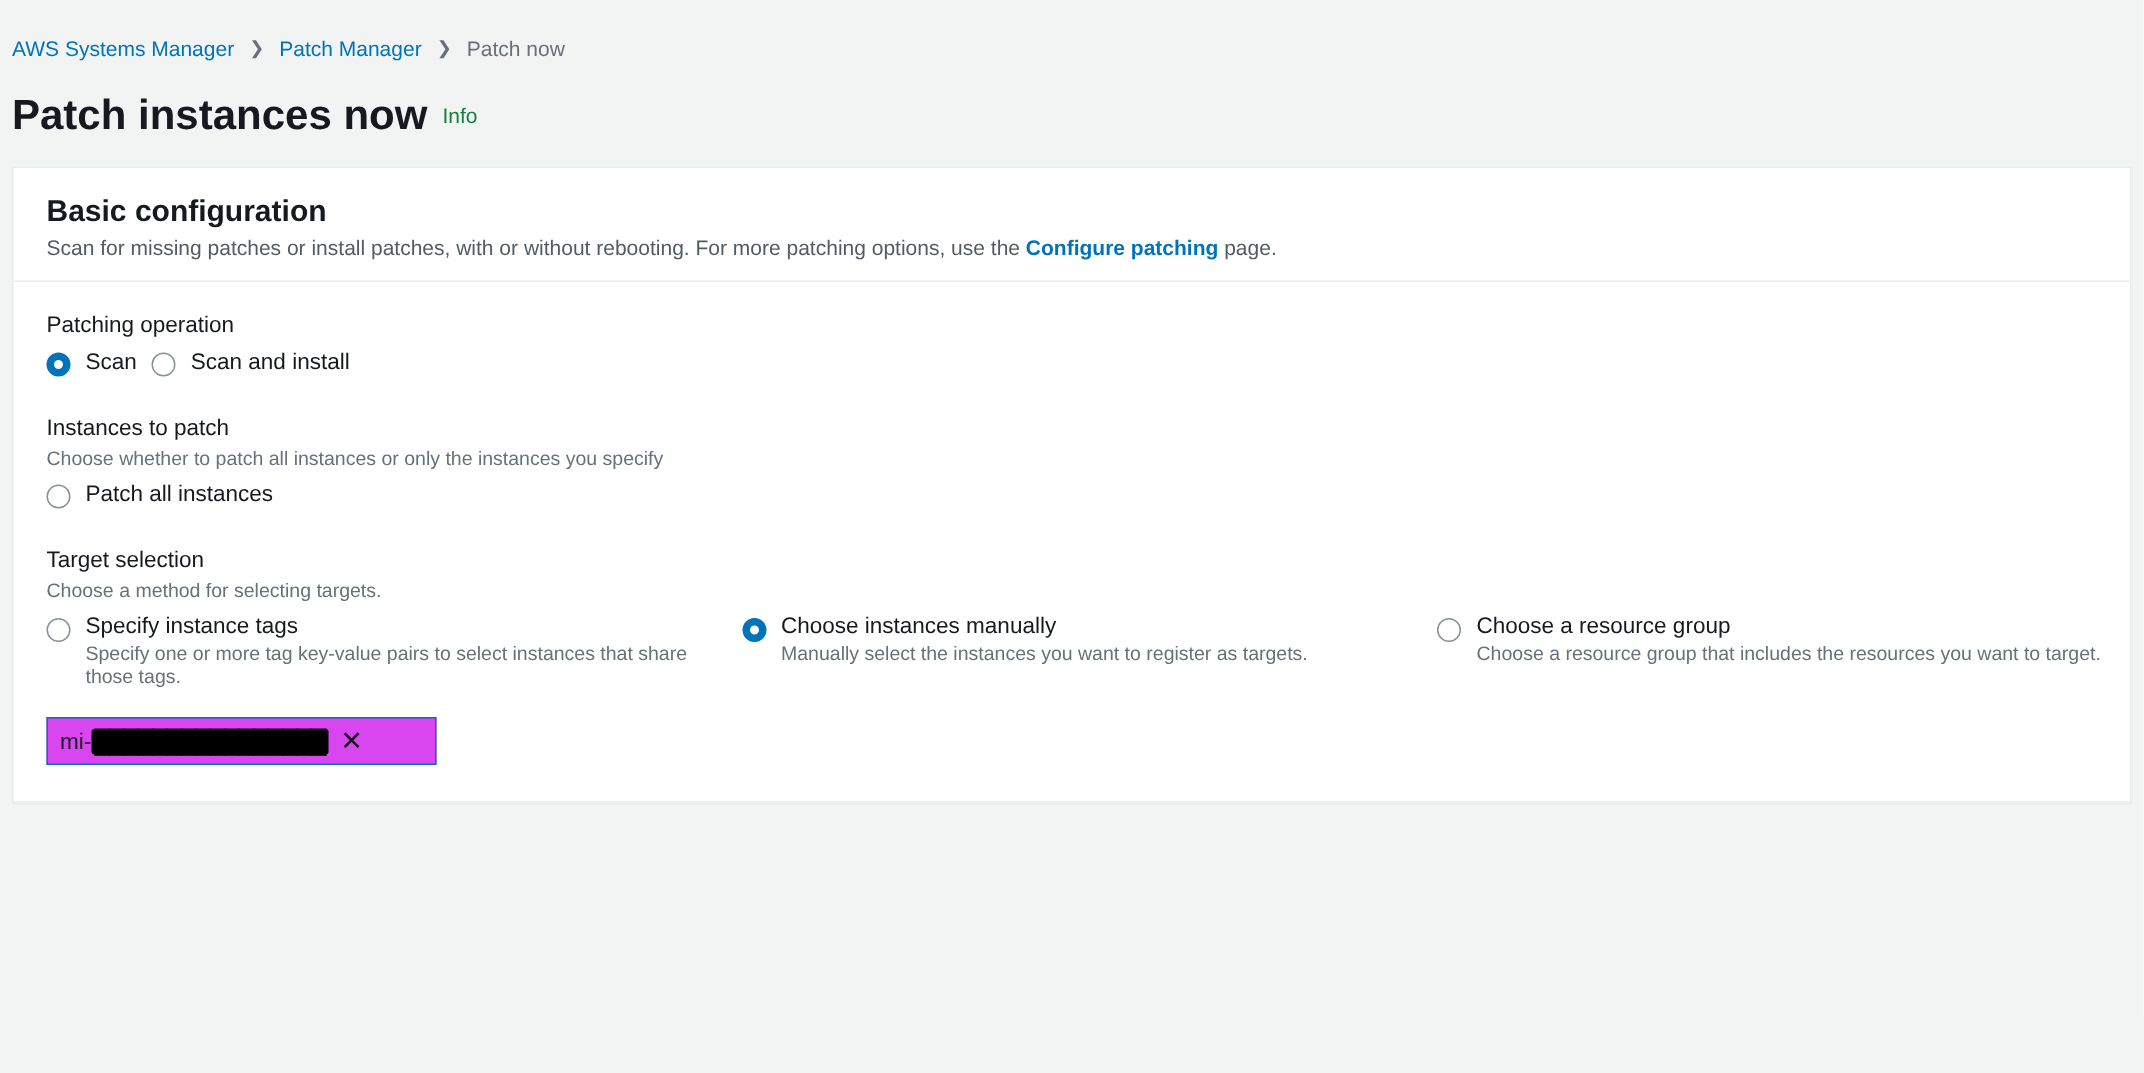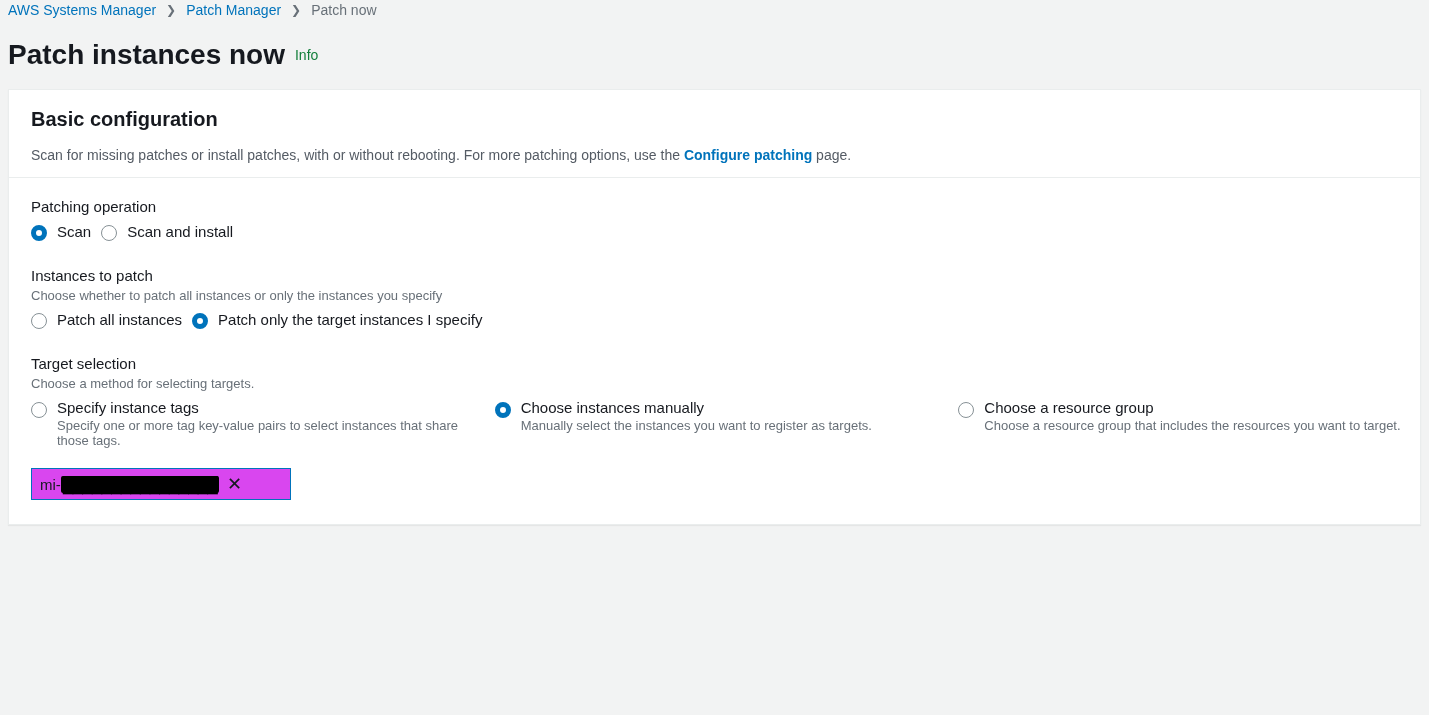--- a/index.html
+++ b/index.html
@@ -7,21 +7,21 @@
     font-family: "Amazon Ember", "Helvetica Neue", Helvetica, Arial, sans-serif;
     background: #f2f3f3;
     color: #16191f;
     font-size: 14px;
     width: 1429px;
   }
   a { color: #0073bb; text-decoration: none; }
 
   
   .breadcrumb {
-    padding: 2px 8px 5px 8px;
+    padding: 24px 8px 5px 8px;
     font-size: 14px;
     display: flex;
     align-items: center;
     gap: 10px;
   }
   .breadcrumb .sep {
     color: #687078;
     font-size: 12px;
   }
   .breadcrumb .current { color: #687078; }
@@ -47,21 +47,21 @@
     border: 1px solid #eaeded;
     box-shadow: 0 1px 1px rgba(0,0,0,0.05);
   }
   .panel-header {
     padding: 18px 22px 14px 22px;
     border-bottom: 1px solid #eaeded;
   }
   .panel-header h2 {
     font-size: 20px;
     font-weight: 700;
-    margin-bottom: 16px;
+    margin-bottom: 4px;
   }
   .panel-header .desc {
     font-size: 14px;
     color: #545b64;
   }
   .panel-header .desc a { font-weight: 700; }
 
   .panel-body { padding: 20px 18px 24px 22px; }
 
   .field-group { margin-bottom: 26px; }
@@ -178,24 +178,20 @@
     </div>
 
     <div class="field-group">
       <div class="field-label">Instances to patch</div>
       <div class="field-hint">Choose whether to patch all instances or only the instances you specify</div>
       <div class="radio-list">
         <label class="radio-item">
           <span class="radio-circle"></span>
           <span class="radio-text">Patch all instances</span>
         </label>
-        <label class="radio-item selected">
-          <span class="radio-circle"></span>
-          <span class="radio-text">Patch only the target instances I specify</span>
-        </label>
       </div>
     </div>
 
     <div class="field-group">
       <div class="field-label">Target selection</div>
       <div class="field-hint">Choose a method for selecting targets.</div>
 
       <div class="radio-cols">
         <label class="radio-col">
           <span class="radio-circle"></span>

